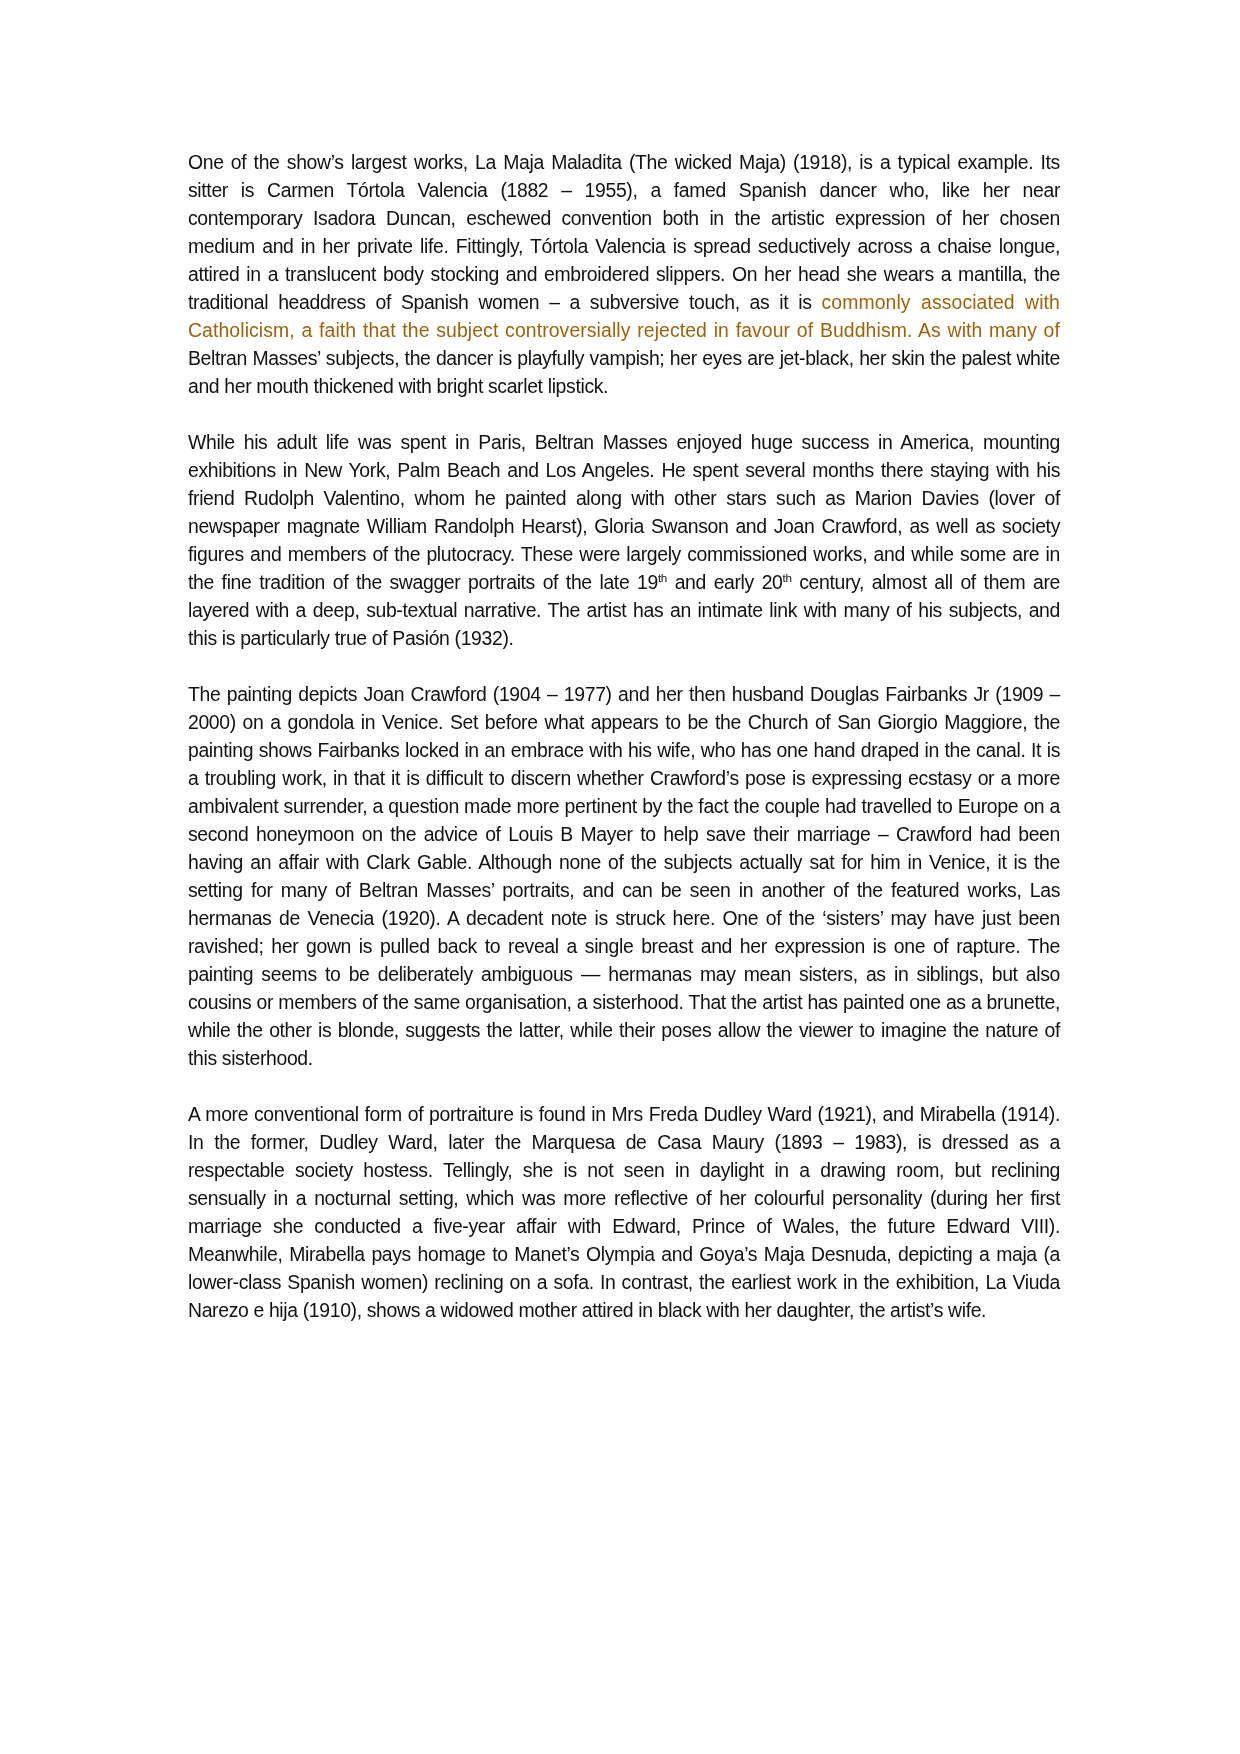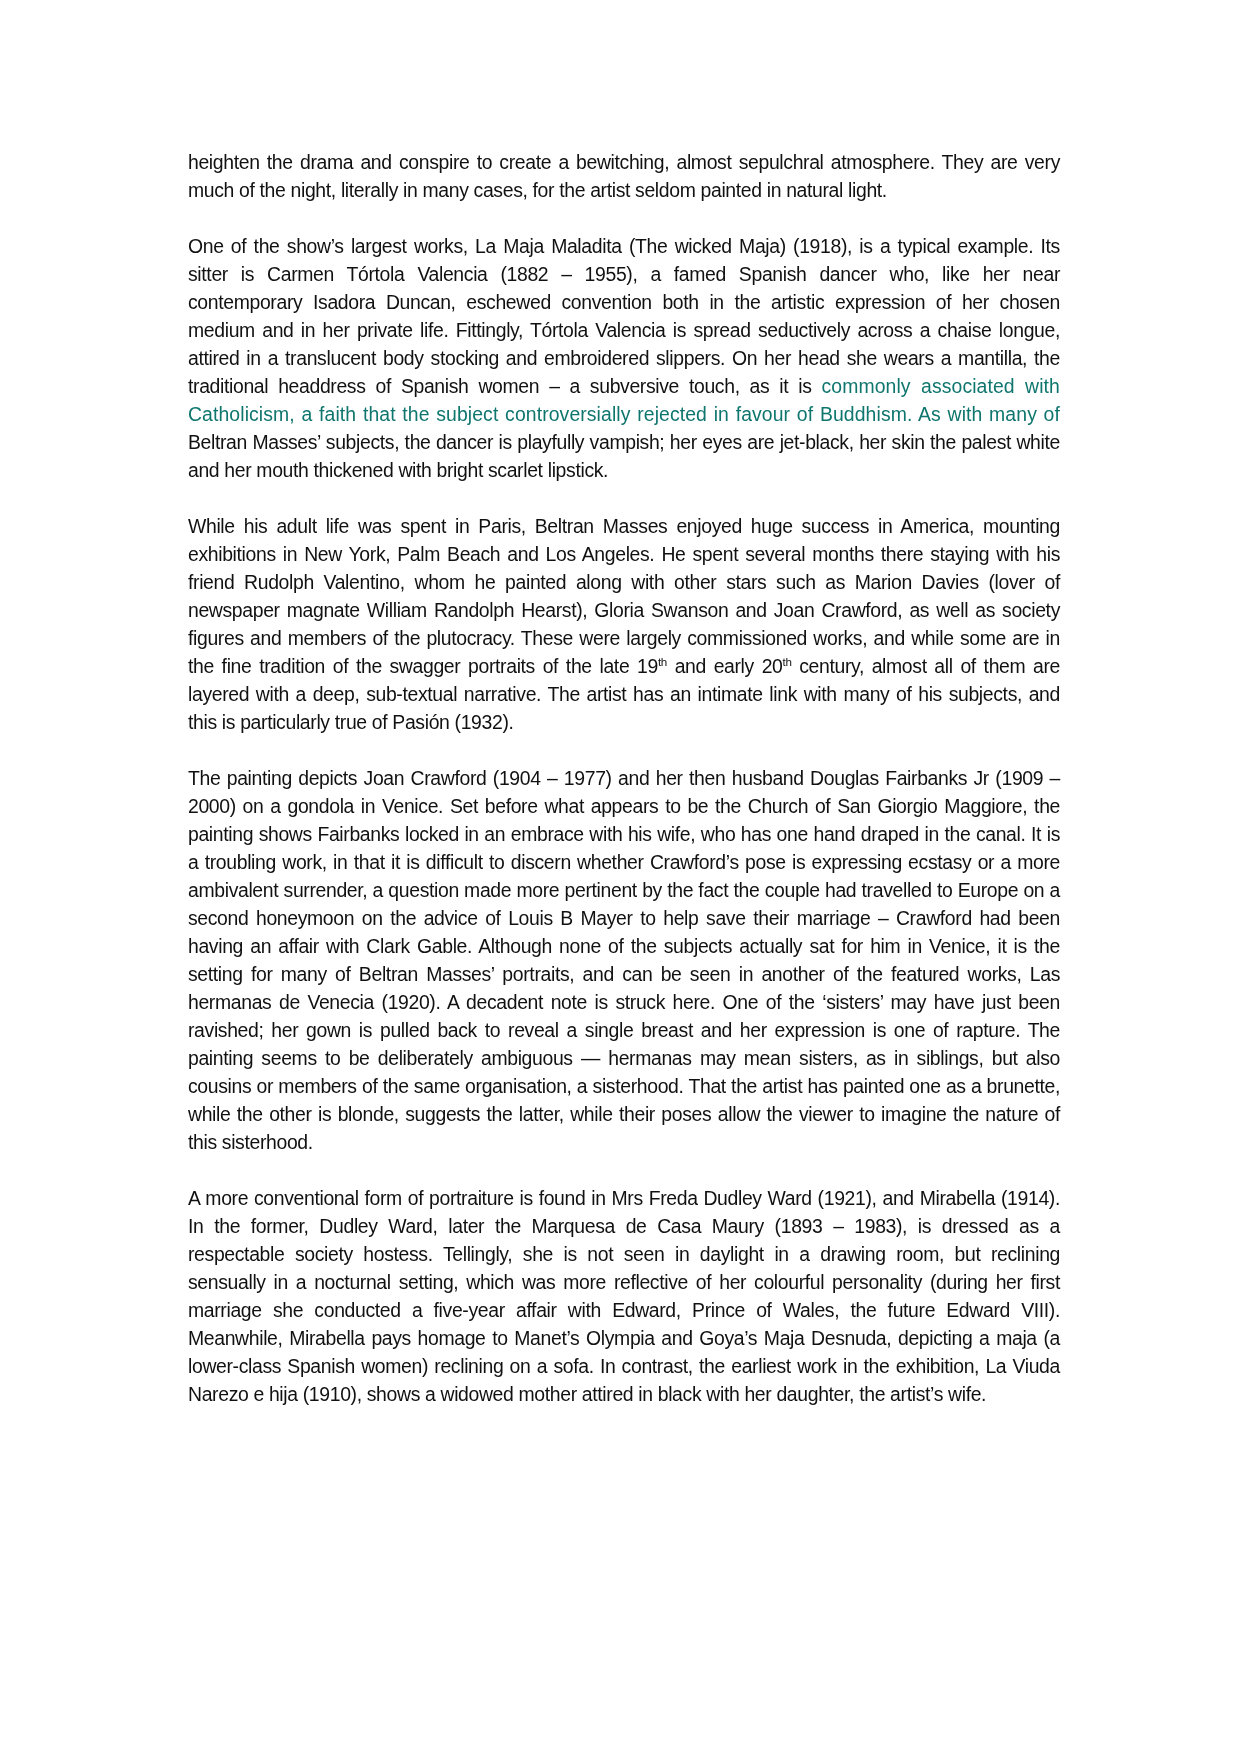--- a/index.html
+++ b/index.html
@@ -15,25 +15,24 @@
     color: #111111;
     letter-spacing: -0.35px;
   }
   .para {
     margin: 0 0 28px 0;
     text-align: justify;
     text-align-last: left;
   }
   .para span { white-space: normal; }
   .it { }
-  .gray { color: #0f766e; letter-spacing: 0.1px; }
+  .gray { color: #a16207; letter-spacing: 0.1px; }
   sup { font-size: 0.6em; line-height: 0; vertical-align: super; }
 </style>
 </head>
 <body>
 
 <div class="page">
-  <p class="para"><span>heighten the drama and conspire to create a bewitching, almost sepulchral atmosphere. They are very much of the night, literally in many cases, for the artist seldom painted in natural light.</span></p>
   <p class="para"><span>One of the show’s largest works, </span><span class="it">La Maja Maladita</span><span> (The wicked Maja) (1918), is a typical example. Its sitter is Carmen Tórtola Valencia (1882 – 1955), a famed Spanish dancer who, like her near contemporary Isadora Duncan, eschewed convention both in the artistic expression of her chosen medium and in her private life. Fittingly, Tórtola Valencia is spread seductively across a chaise longue, attired in a translucent body stocking and embroidered slippers. On her head she wears a mantilla, the traditional headdress of Spanish women – a subversive touch, as it is </span><span class="gray">commonly associated with Catholicism, a faith that the subject controversially rejected in favour of Buddhism. As with many of</span><span> Beltran Masses’ subjects, the dancer is playfully vampish; her eyes are jet-black, her skin the palest white and her mouth thickened with bright scarlet lipstick.</span></p>
   <p class="para"><span>While his adult life was spent in Paris, Beltran Masses enjoyed huge success in America, mounting exhibitions in New York, Palm Beach and Los Angeles. He spent several months there staying with his friend Rudolph Valentino, whom he painted along with other stars such as Marion Davies (lover of newspaper magnate William Randolph Hearst), Gloria Swanson and Joan Crawford, as well as society figures and members of the plutocracy. These were largely commissioned works, and while some are in the fine tradition of the swagger portraits of the late 19</span><sup>th</sup><span> and early 20</span><sup>th</sup><span> century, almost all of them are layered with a deep, sub-textual narrative. The artist has an intimate link with many of his subjects, and this is particularly true of </span><span class="it">Pasión</span><span> (1932).</span></p>
   <p class="para"><span>The painting depicts Joan Crawford (1904 – 1977) and her then husband Douglas Fairbanks Jr (1909 – 2000) on a gondola in Venice. Set before what appears to be the Church of San Giorgio Maggiore, the painting shows Fairbanks locked in an embrace with his wife, who has one hand draped in the canal. It is a troubling work, in that it is difficult to discern whether Crawford’s pose is expressing ecstasy or a more ambivalent surrender, a question made more pertinent by the fact the couple had travelled to Europe on a second honeymoon on the advice of Louis B Mayer to help save their marriage – Crawford had been having an affair with Clark Gable. Although none of the subjects actually sat for him in Venice, it is the setting for many of Beltran Masses’ portraits, and can be seen in another of the featured works, </span><span class="it">Las hermanas de Venecia</span><span> (1920). A decadent note is struck here. One of the ‘sisters’ may have just been ravished; her gown is pulled back to reveal a single breast and her expression is one of rapture. The painting seems to be deliberately ambiguous — </span><span class="it">hermanas</span><span> may mean sisters, as in siblings, but also cousins or members of the same organisation, a sisterhood. That the artist has painted one as a brunette, while the other is blonde, suggests the latter, while their poses allow the viewer to imagine the nature of this sisterhood.</span></p>
   <p class="para"><span>A more conventional form of portraiture is found in </span><span class="it">Mrs Freda Dudley Ward</span><span> (1921), and </span><span class="it">Mirabella</span><span> (1914). In the former, Dudley Ward, later the Marquesa de Casa Maury (1893 – 1983), is dressed as a respectable society hostess. Tellingly, she is not seen in daylight in a drawing room, but reclining sensually in a nocturnal setting, which was more reflective of her colourful personality (during her first marriage she conducted a five-year affair with Edward, Prince of Wales, the future Edward VIII). Meanwhile, </span><span class="it">Mirabella</span><span> pays homage to Manet’s </span><span class="it">Olympia</span><span> and Goya’s </span><span class="it">Maja Desnuda</span><span>, depicting a </span><span class="it">maja</span><span> (a lower-class Spanish women) reclining on a sofa. In contrast, the earliest work in the exhibition, </span><span class="it">La Viuda Narezo e hija</span><span> (1910), shows a widowed mother attired in black with her daughter, the artist’s wife.</span></p>
 </div>
 
 </body></html>

